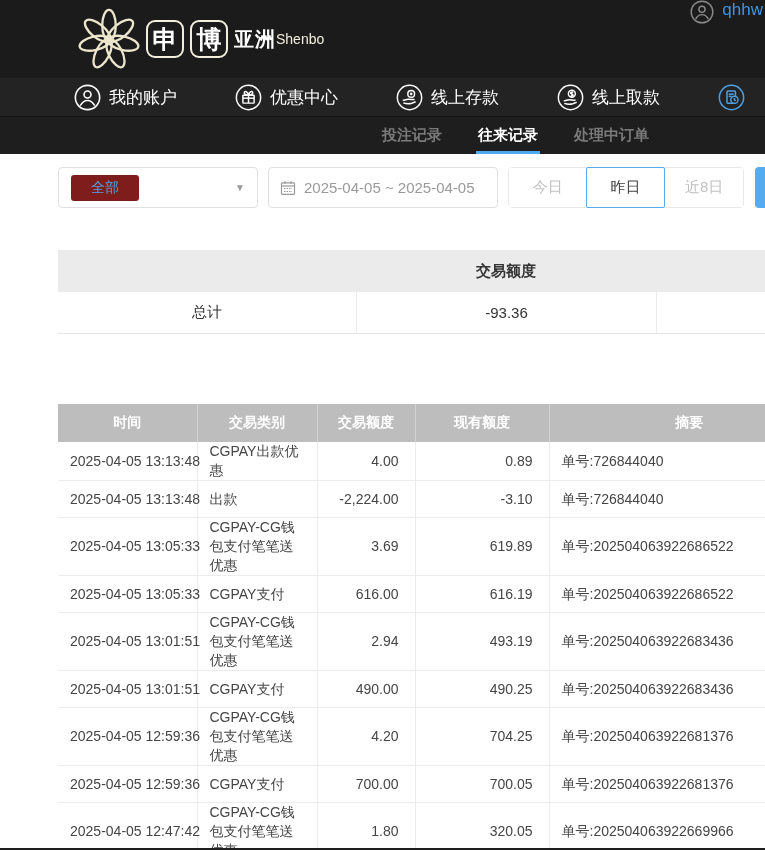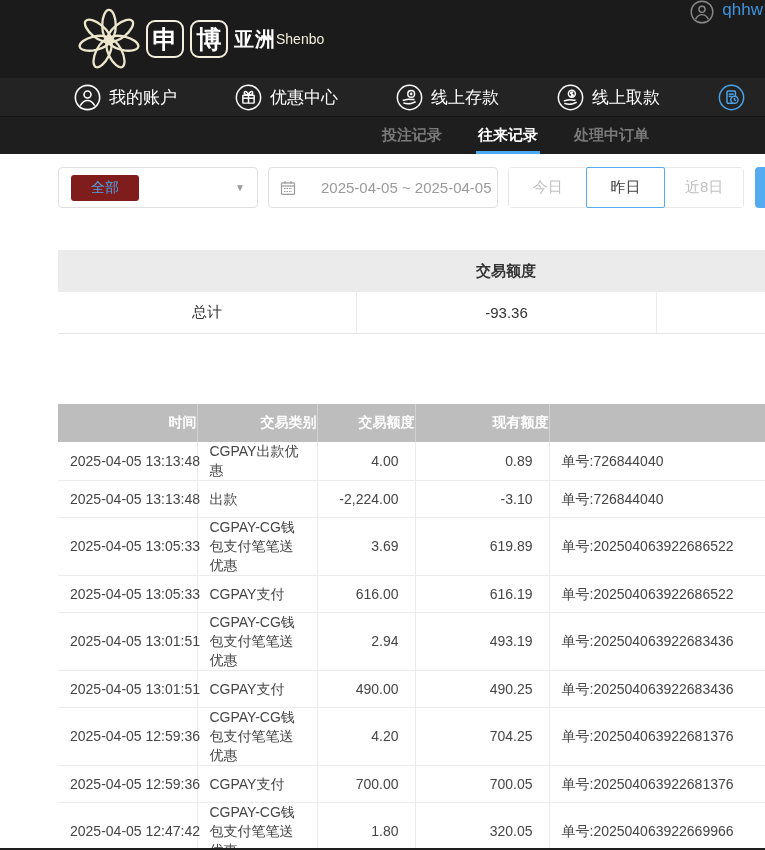--- a/index.html
+++ b/index.html
@@ -45,21 +45,21 @@
 
   
   .filters{margin:13px 0 0 58px;display:flex;align-items:center;position:relative;height:41px;}
   .select-box{width:200px;height:41px;border:1px solid #e0e0e0;border-radius:4px;background:#fff;
     display:flex;align-items:center;padding:0 12px;position:relative;cursor:pointer;}
   .chip{background:#7f1d1d;color:var(--accent);font-size:14px;padding:4px 20px;border-radius:3px;}
   .select-arrow{position:absolute;right:12px;color:#9a9a9a;font-size:10px;}
   .date-box{width:230px;height:41px;border:1px solid #e0e0e0;border-radius:4px;background:#fff;
     display:flex;align-items:center;gap:8px;margin-left:10px;padding:0 11px;cursor:pointer;}
   .date-box svg{width:16px;height:16px;color:#9a9a9a;flex-shrink:0;}
-  .date-text{color:#9a9a9a;font-size:15px;white-space:nowrap;margin-left:17px;}
+  .date-text{color:#9a9a9a;font-size:15px;white-space:nowrap;}
   .btn-group{margin-left:10px;width:236px;height:41px;border:1px solid #e8e8e8;border-radius:4px;
     display:flex;background:#fff;}
   .qbtn{flex:1;display:flex;align-items:center;justify-content:center;font-size:15px;color:#c0c0c0;
     cursor:pointer;border-left:1px solid #efefef;background:#fff;}
   .qbtn:first-child{border-left:none;}
   .qbtn.active{border:1px solid #54acee;color:#404040;margin:-1px;z-index:2;border-radius:2px;}
   .search-frag{position:absolute;right:-758px;left:697px;width:70px;height:41px;background:#55abf0;
     border-radius:4px;cursor:pointer;}
 
   
@@ -70,21 +70,21 @@
   .sum-row .cell{display:flex;align-items:center;justify-content:center;}
   .cell.c1{width:298px;}
   .cell.c2{width:300px;}
   .cell.c3{flex:1;}
   .sum-row .c2,.sum-row .c3{border-left:1px solid var(--border);}
 
   
   .tx-wrap{margin:70px 0 0 58px;}
   table{border-collapse:collapse;table-layout:fixed;width:771px;font-size:14px;}
   thead th{background:var(--th-bg);color:#fff;font-weight:bold;height:38px;
-    border-left:1px solid #d2d2d2;text-align:right;font-size:14px;}
+    border-left:1px solid #d2d2d2;text-align:center;font-size:14px;}
   thead th:first-child{border-left:none;}
   tbody td{height:37px;line-height:19px;padding:0 12px;color:#454545;
     border-bottom:1px solid var(--border);border-left:1px solid var(--border);vertical-align:middle;}
   tbody td:first-child{border-left:none;}
   td.c-amount,td.c-balance{text-align:right;padding-right:16px;}
   td.c-time{white-space:nowrap;}
 
   .bottom-strip{position:absolute;left:0;bottom:0;width:765px;height:2px;background:#1e1e1e;}
 </style>
 </head>

